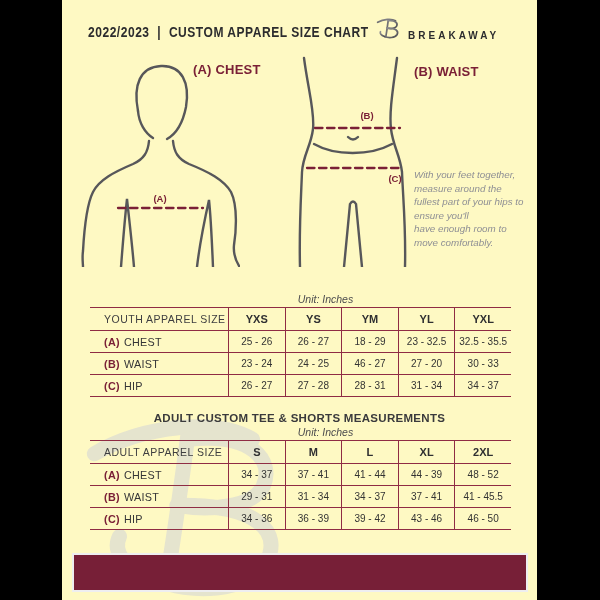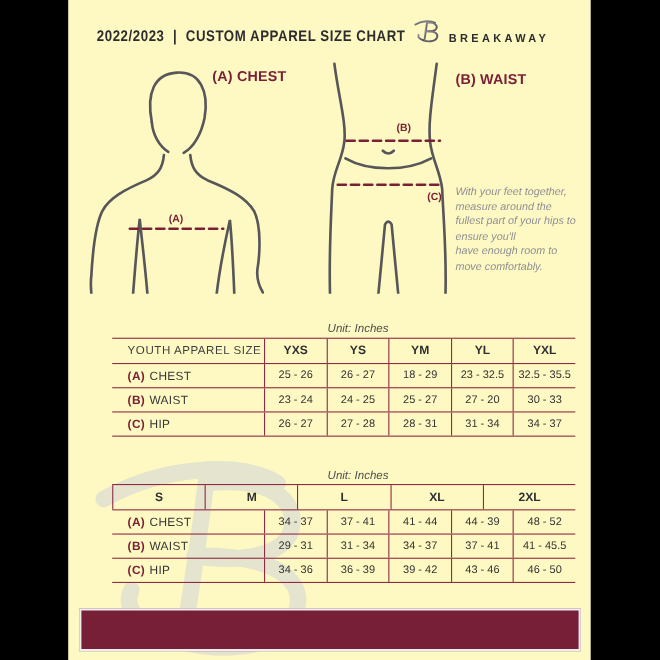--- a/index.html
+++ b/index.html
@@ -34,21 +34,21 @@
   .fig { position:absolute; }
   .fig path { fill:none; stroke:#57575a; stroke-width:2.4; stroke-linecap:round; }
   .fig path.dash { stroke:#7a2036; stroke-width:2.3; stroke-dasharray:7.5 4.5; }
   .fig text { font-family:"Liberation Sans",sans-serif; font-size:9.5px; font-weight:700; fill:#7a2036; }
   
   .sec-title { position:absolute; left:0; width:475px; text-align:center;
     font-size:11.5px; font-weight:700; letter-spacing:0.3px; color:#3a3a3c; }
   .sec-unit  { position:absolute; left:0; width:431px; text-align:center;
     font-size:10.5px; font-style:italic; color:#4c4c4e;margin-left:48px; }
   
-  .tbl { position:absolute; left:40px; width:421px; border-bottom:1.5px solid #8f2c44; }
+  .tbl { position:absolute; left:28px; width:421px; border-bottom:1.5px solid #8f2c44; }
   .trow { display:flex; height:22px; align-items:center; border-top:1.5px solid #8f2c44; }
   .trow.thead { height:23px; }
   .c0 { width:138px; padding-left:14px; font-size:10.8px; color:#353537; letter-spacing:0.3px; }
   .c  { flex:1; border-left:1.4px solid #8f2c44; text-align:center; font-size:10px; color:#333; align-self:stretch; display:flex; align-items:center; justify-content:center; }
   .thead .c0 { font-size:10.5px; letter-spacing:0.5px; color:#3e3e40; }
   .thead .c  { font-weight:700; font-size:11px; color:#2f2f31; }
   .pfx { color:#7a2036; font-weight:700; margin-right:4px; }
   
   .watermark { position:absolute; left:18px; top:396px; opacity:0.55; }
   .watermark path { fill:none; stroke:#d2d3d7; stroke-width:2.1; stroke-linecap:round; }
@@ -138,38 +138,40 @@
       <div class="c">25 - 26</div>
       <div class="c">26 - 27</div>
       <div class="c">18 - 29</div>
       <div class="c">23 - 32.5</div>
       <div class="c">32.5 - 35.5</div>
     </div>
     <div class="trow">
       <div class="c0"><span class="pfx">(B)</span><span>WAIST</span></div>
       <div class="c">23 - 24</div>
       <div class="c">24 - 25</div>
-      <div class="c">25 - 27</div>
+      <div class="c">46 - 27</div>
       <div class="c">27 - 20</div>
       <div class="c">30 - 33</div>
     </div>
     <div class="trow">
       <div class="c0"><span class="pfx">(C)</span><span>HIP</span></div>
       <div class="c">26 - 27</div>
       <div class="c">27 - 28</div>
       <div class="c">28 - 31</div>
       <div class="c">31 - 34</div>
       <div class="c">34 - 37</div>
     </div>
   </div>
 
+  <div class="sec-title" style="top:412px">ADULT CUSTOM TEE &amp; SHORTS MEASUREMENTS</div>
   <div class="sec-unit" style="top:426px">Unit: Inches</div>
 
   <div class="tbl" style="top:440px">
     <div class="trow thead">
+      <div class="c0">ADULT APPAREL SIZE</div>
       <div class="c">S</div>
       <div class="c">M</div>
       <div class="c">L</div>
       <div class="c">XL</div>
       <div class="c">2XL</div>
     </div>
     <div class="trow">
       <div class="c0"><span class="pfx">(A)</span><span>CHEST</span></div>
       <div class="c">34 - 37</div>
       <div class="c">37 - 41</div>

